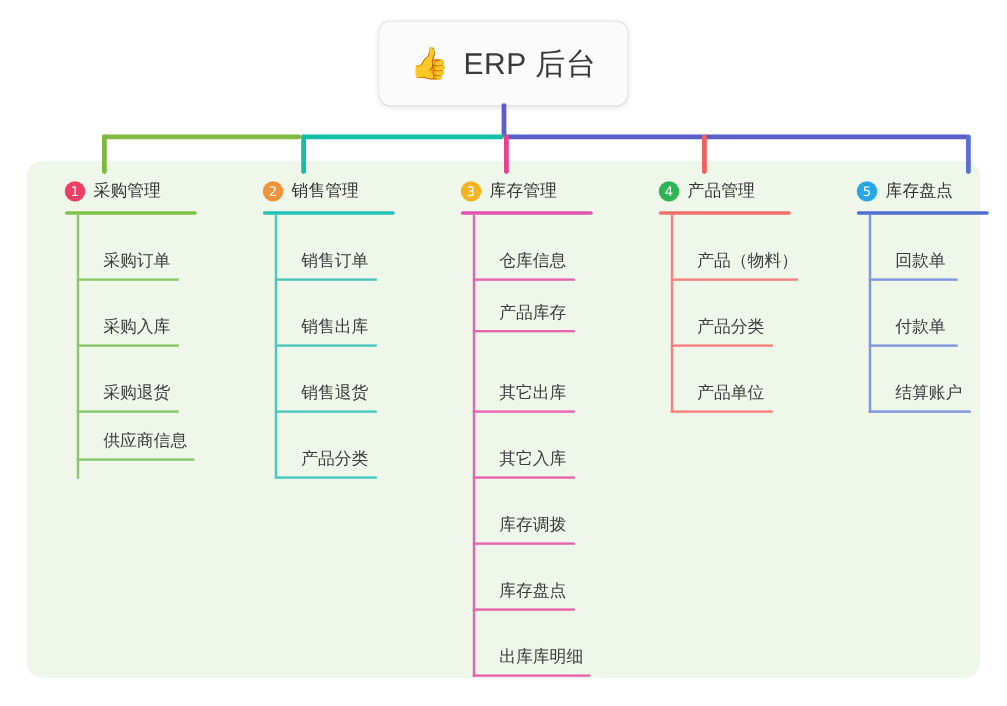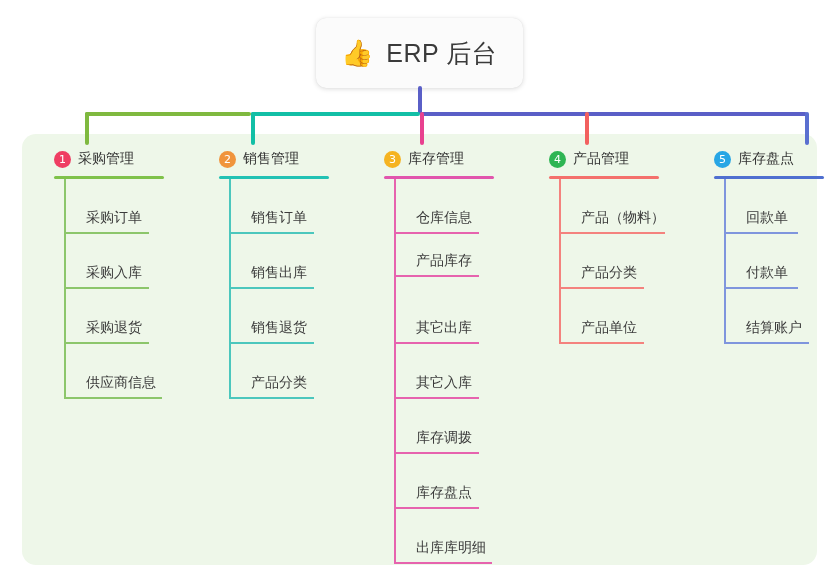--- a/index.html
+++ b/index.html
@@ -167,21 +167,21 @@
           <div class="leaf-rule" style="width: 85px; background: rgb(140, 198, 107);"></div>
         </div>
         <div class="leaf" style="top: 88px; width: 95px;">
           <div class="leaf-label">采购入库</div>
           <div class="leaf-rule" style="width: 85px; background: rgb(140, 198, 107);"></div>
         </div>
         <div class="leaf" style="top: 143px; width: 95px;">
           <div class="leaf-label">采购退货</div>
           <div class="leaf-rule" style="width: 85px; background: rgb(140, 198, 107);"></div>
         </div>
-        <div class="leaf" style="top: 198px; width: 108px; text-decoration: underline;">
+        <div class="leaf" style="top: 183px; width: 108px; text-decoration: underline;">
           <div class="leaf-label">供应商信息</div>
           <div class="leaf-rule" style="width: 98px; background: rgb(140, 198, 107);"></div>
         </div>
       </div>
       <div class="column" style="left: 201px;">
         <div class="col-head">
           <span class="badge" style="background: rgb(240, 148, 60);">2</span>
           <span class="col-title">销售管理</span>
           <div class="head-rule" style="width: 110px; background: rgb(34, 194, 180);"></div>
         </div>

